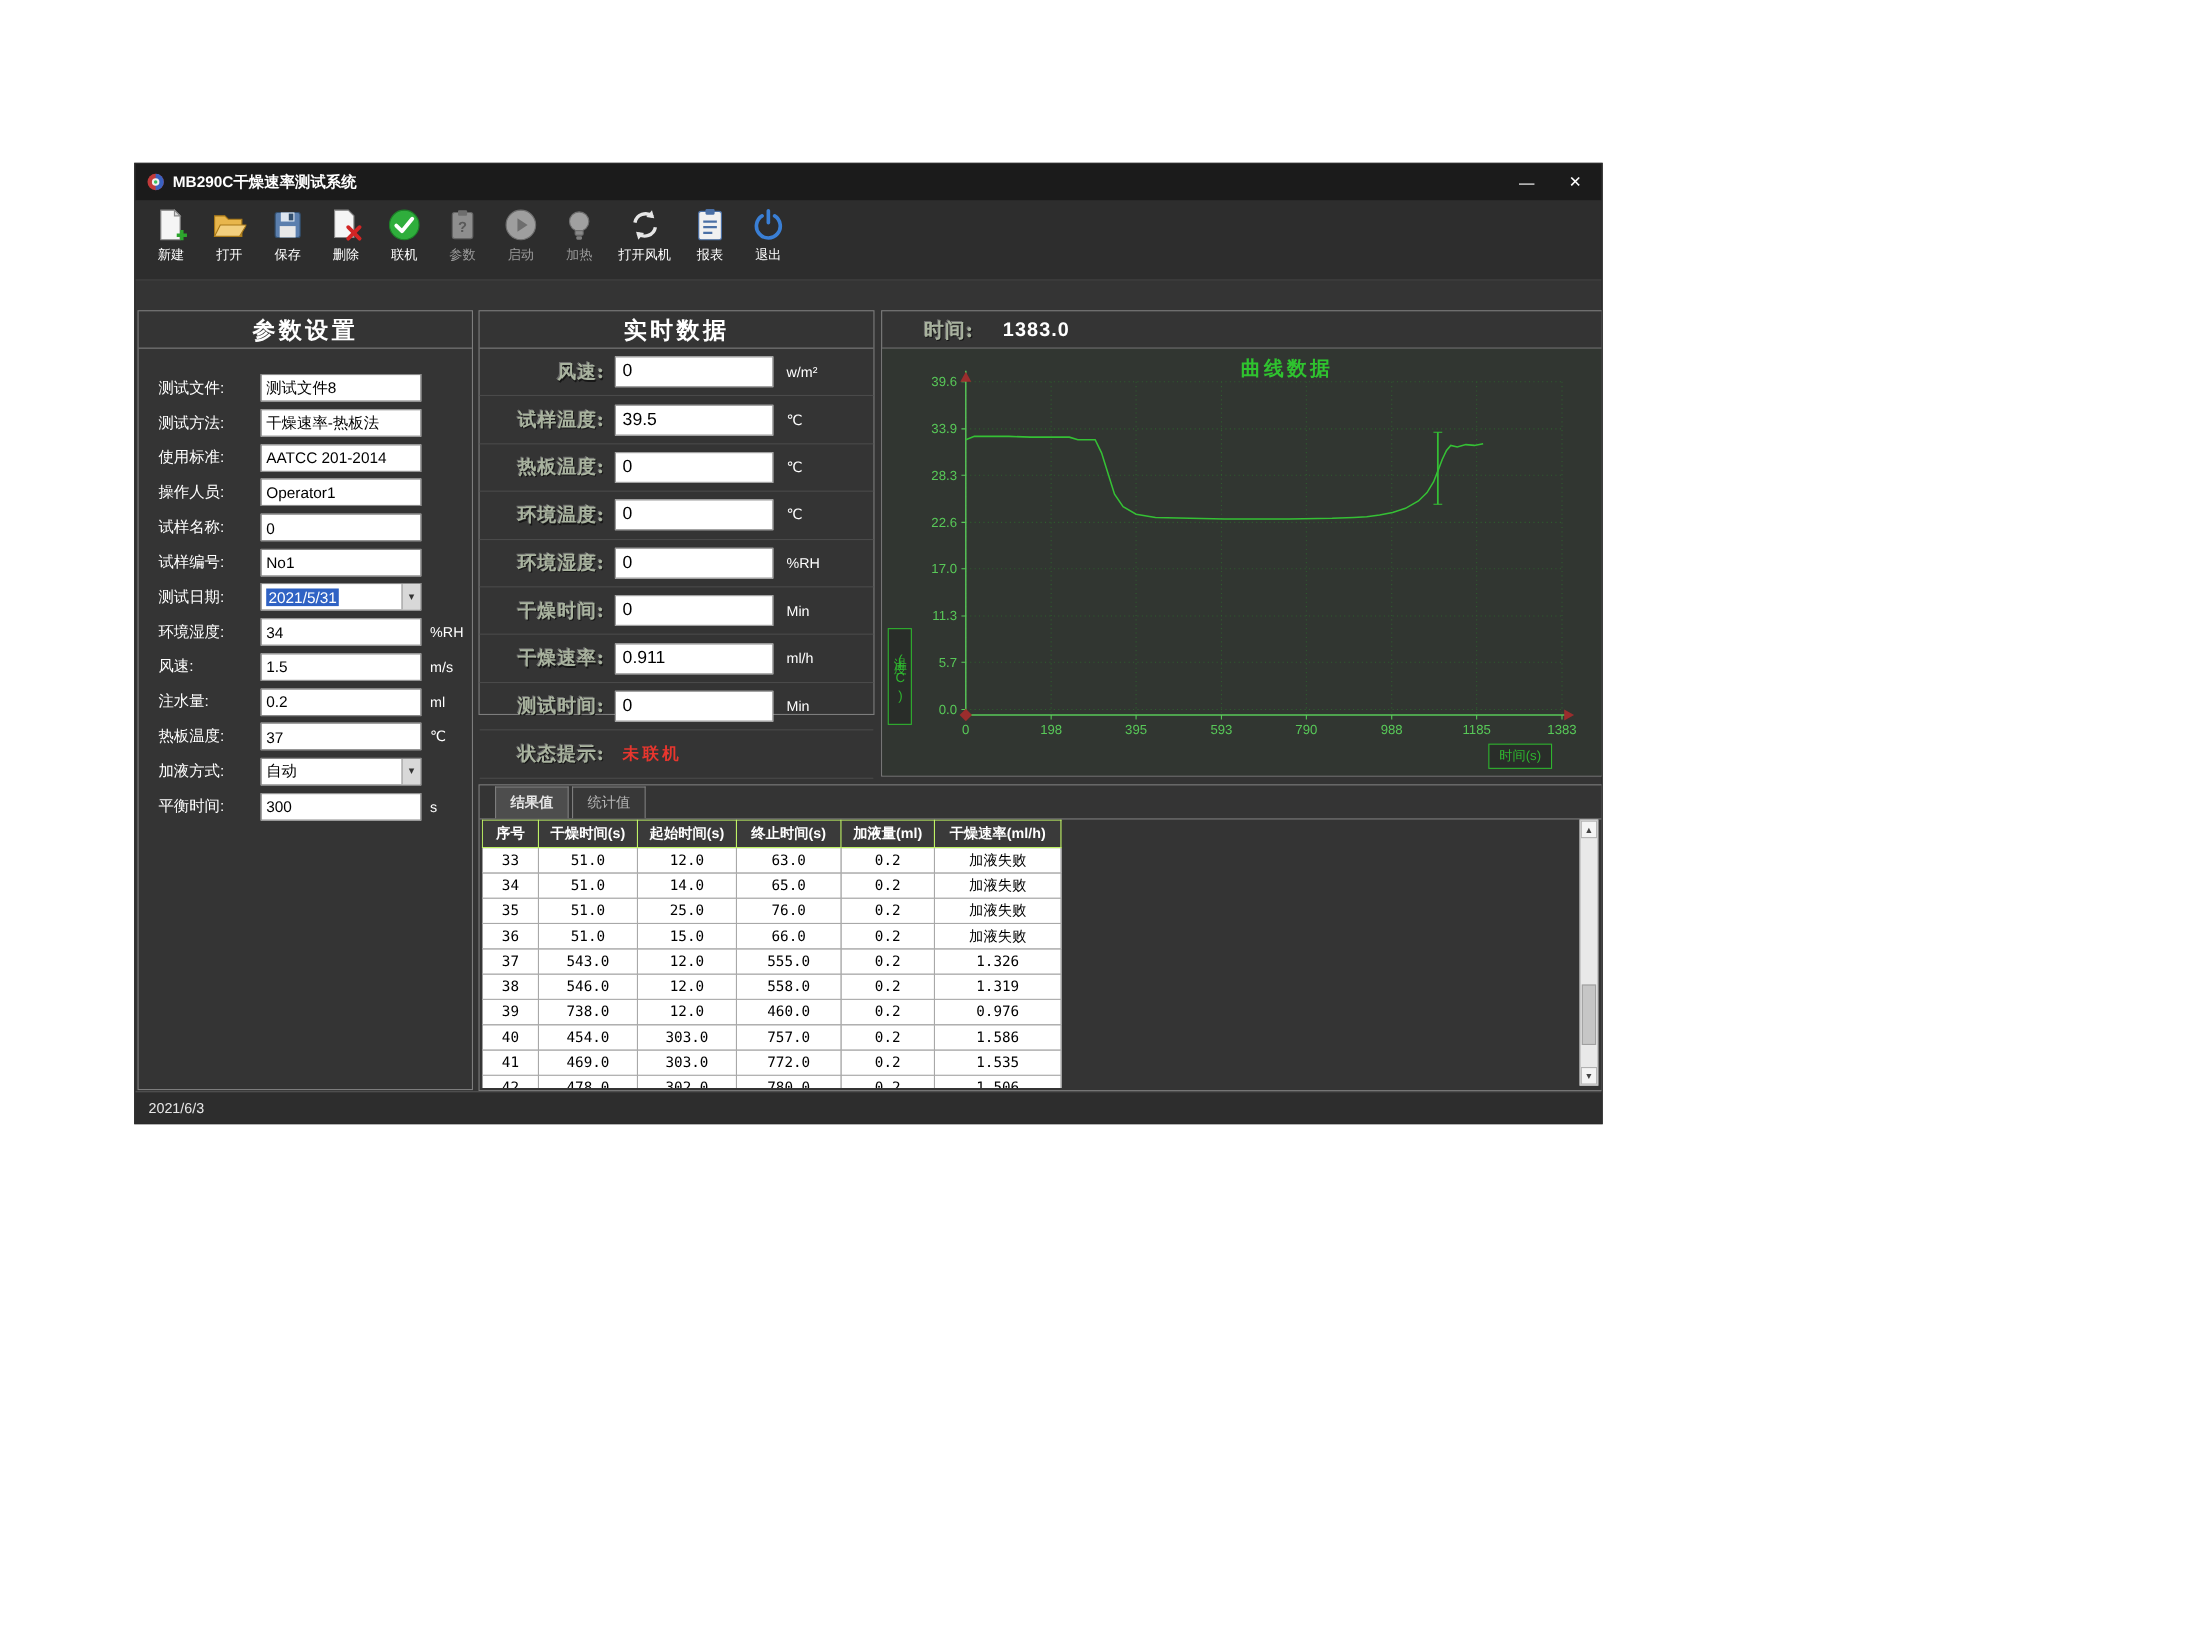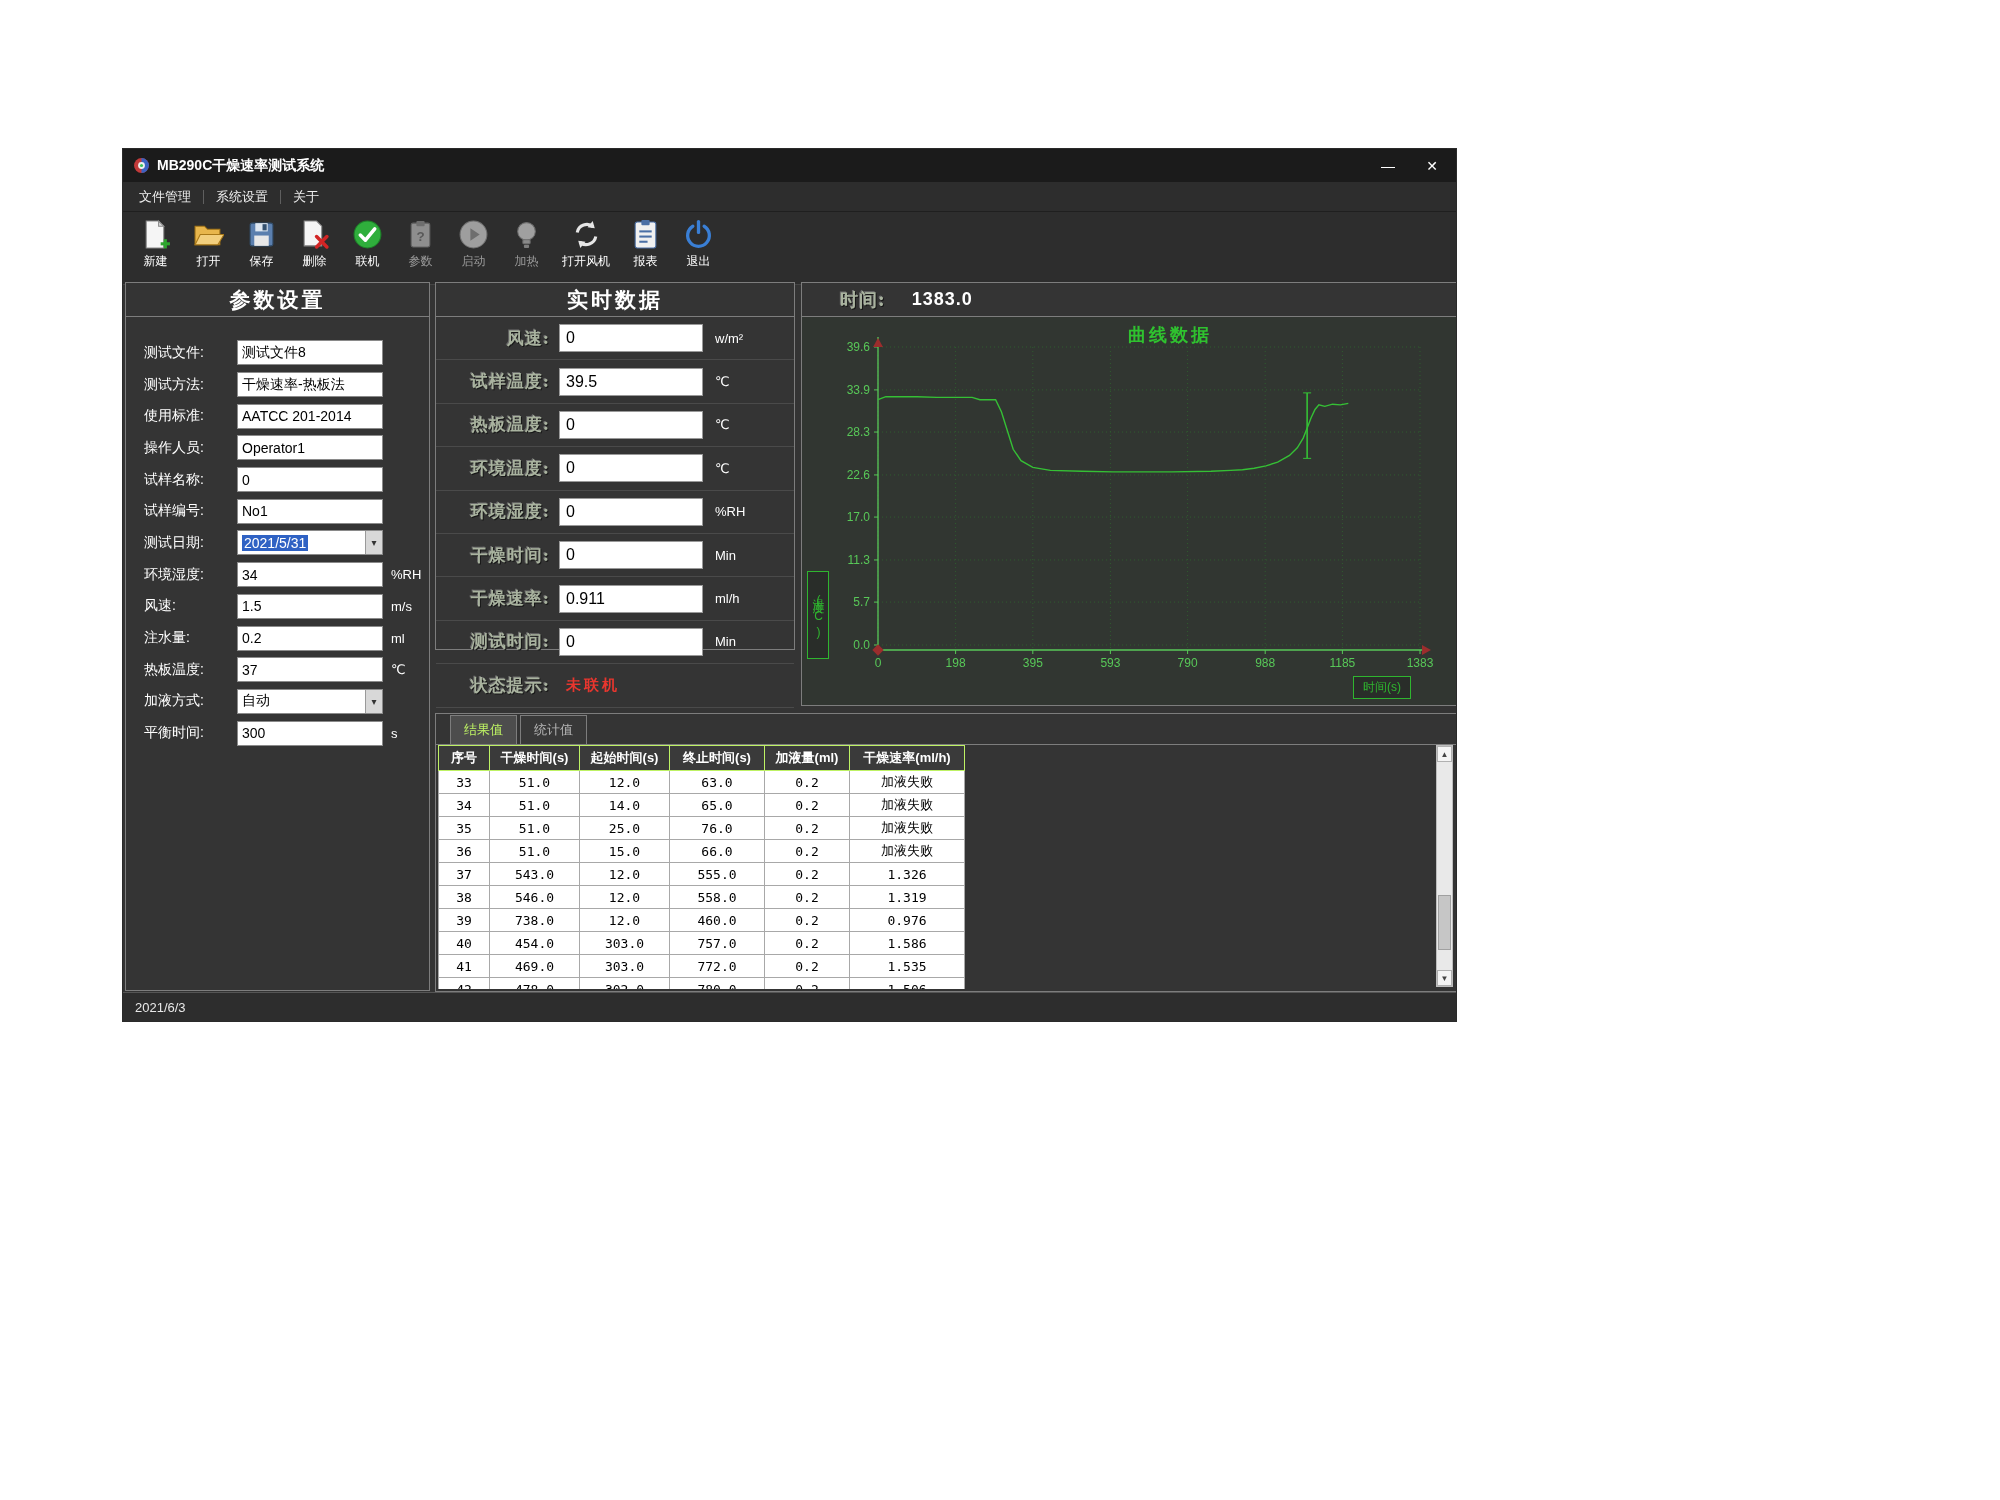--- a/index.html
+++ b/index.html
@@ -65,21 +65,21 @@
   .chart-time-value{color:#ffffff;font-size:18px;font-weight:bold;margin-left:26px;letter-spacing:1px;}
   .chart-area{position:absolute;left:0;top:34px;right:0;bottom:0;background:#313631;}
   .chart-area svg{position:absolute;left:0;top:0;}
   .axis-box{position:absolute;border:1px solid #2fb52f;color:#2fb52f;font-size:12px;
             display:flex;align-items:center;justify-content:center;box-sizing:border-box;background:rgba(0,0,0,0.15);}
   .axis-box.vert{left:5px;top:254px;width:22px;height:88px;writing-mode:vertical-rl;text-orientation:upright;letter-spacing:2px;}
   .axis-box.horz{left:551px;top:359px;width:58px;height:23px;}
   
   .tabs{height:31px;display:flex;align-items:flex-end;padding-left:14px;border-bottom:1px solid #7d7d7d;box-sizing:border-box;}
   .tab{padding:5px 13px;font-size:13px;border:1px solid #7d7d7d;border-bottom:none;margin-right:3px;}
-  .tab.active{background:#4d4d4d;color:#bef264;}
+  .tab.active{background:#4d4d4d;color:#e5e5e5;font-weight:bold;}
   .tab.inactive{background:#383838;color:#b5b5b5;}
   .table-wrap{position:absolute;left:2px;top:31px;width:528px;bottom:2px;overflow:hidden;}
   table{border-collapse:collapse;table-layout:fixed;width:526px;
         font-family:"DejaVu Sans Mono","Liberation Mono",monospace;}
   th{background:#3a3a3a;color:#ffffff;border:1px solid #bef264;height:22px;font-size:13px;font-weight:bold;
      font-family:"Liberation Sans","DejaVu Sans",sans-serif;margin-left:18px;}
   td{background:#ffffff;color:#000000;border:1px solid #a8a8a8;height:20px;font-size:13px;text-align:center;}
   
   .vscroll{position:absolute;right:3px;top:31px;bottom:4px;width:17px;background:#e9e9e9;border:1px solid #bdbdbd;box-sizing:border-box;}
   .vs-arr{position:absolute;left:0;right:0;height:16px;background:#f4f4f4;border:1px solid #b0b0b0;
@@ -102,27 +102,20 @@
         <path d="M8 1 a7 7 0 0 1 0 14 z" fill="#3a62c2"></path>
         <circle cx="8" cy="8" r="3.2" fill="#f0f0f0"></circle>
         <circle cx="8" cy="8" r="1.5" fill="#3ac25e"></circle>
       </svg>
     </span>
     <span class="title-text">MB290C干燥速率测试系统</span>
     <span class="win-btn btn-min">—</span>
     <span class="win-btn btn-close">✕</span>
   </div>
 
-  <div class="menubar">
-    <span class="menu-item">文件管理</span>
-    <span class="menu-sep"></span>
-    <span class="menu-item">系统设置</span>
-    <span class="menu-sep"></span>
-    <span class="menu-item">关于</span>
-  </div>
 
   <div class="toolbar">
       <div class="tb-item">
         <div class="tb-icon">
           <svg viewBox="0 0 30 30">
             <path d="M6 2 h12 l5 5 v21 h-17 z" fill="#f5f5f5" stroke="#888"></path>
             <path d="M18 2 l5 5 h-5 z" fill="#d8d8d8" stroke="#888"></path>
             <g stroke="#2da52d" stroke-width="3">
               <line x1="20" y1="24" x2="29" y2="24"></line>
               <line x1="24.5" y1="19.5" x2="24.5" y2="28.5"></line>

